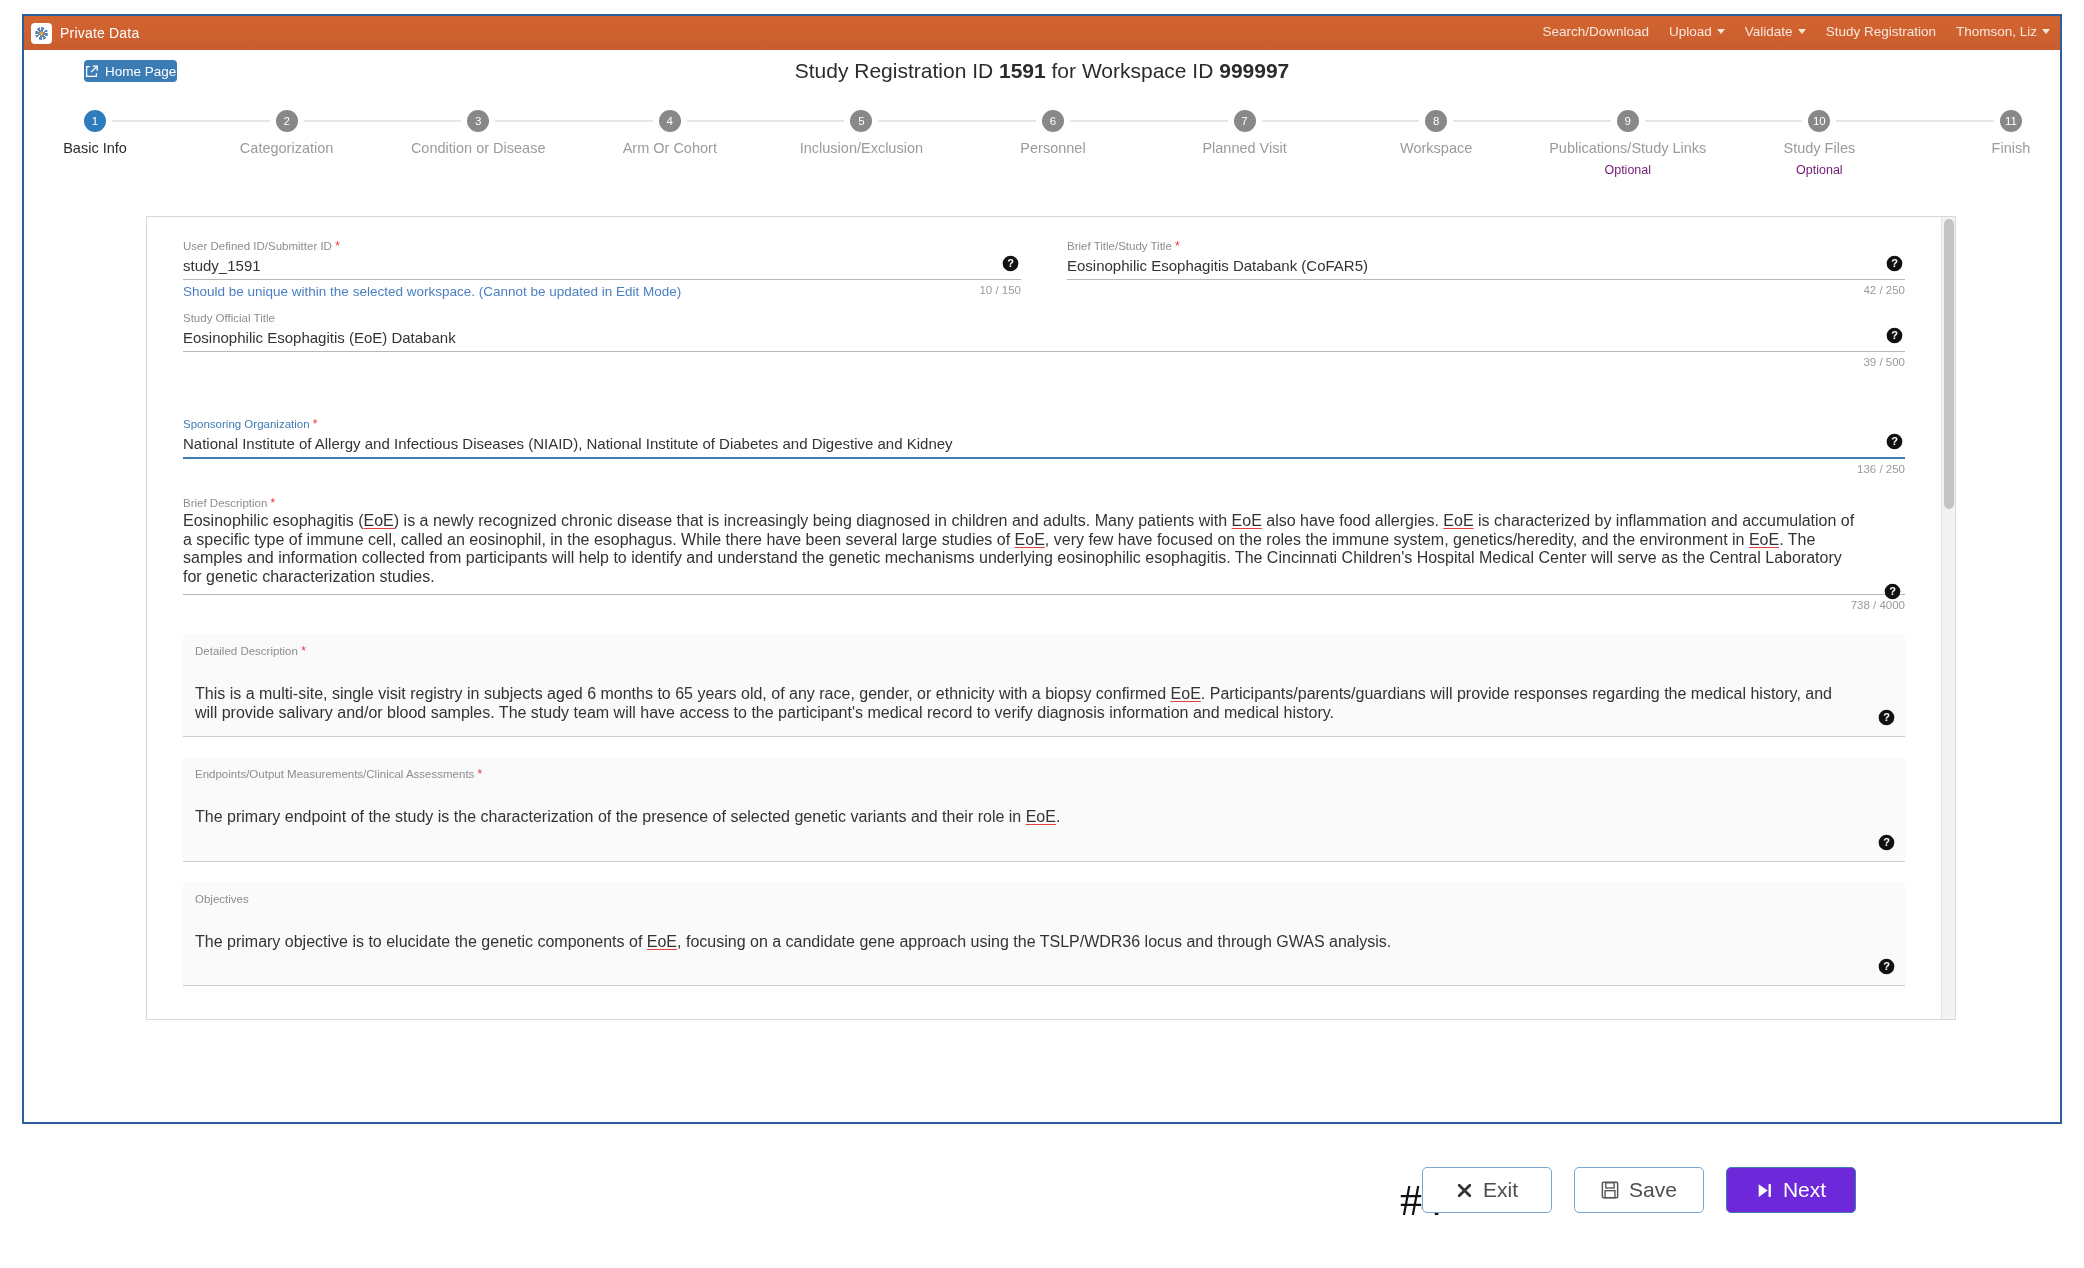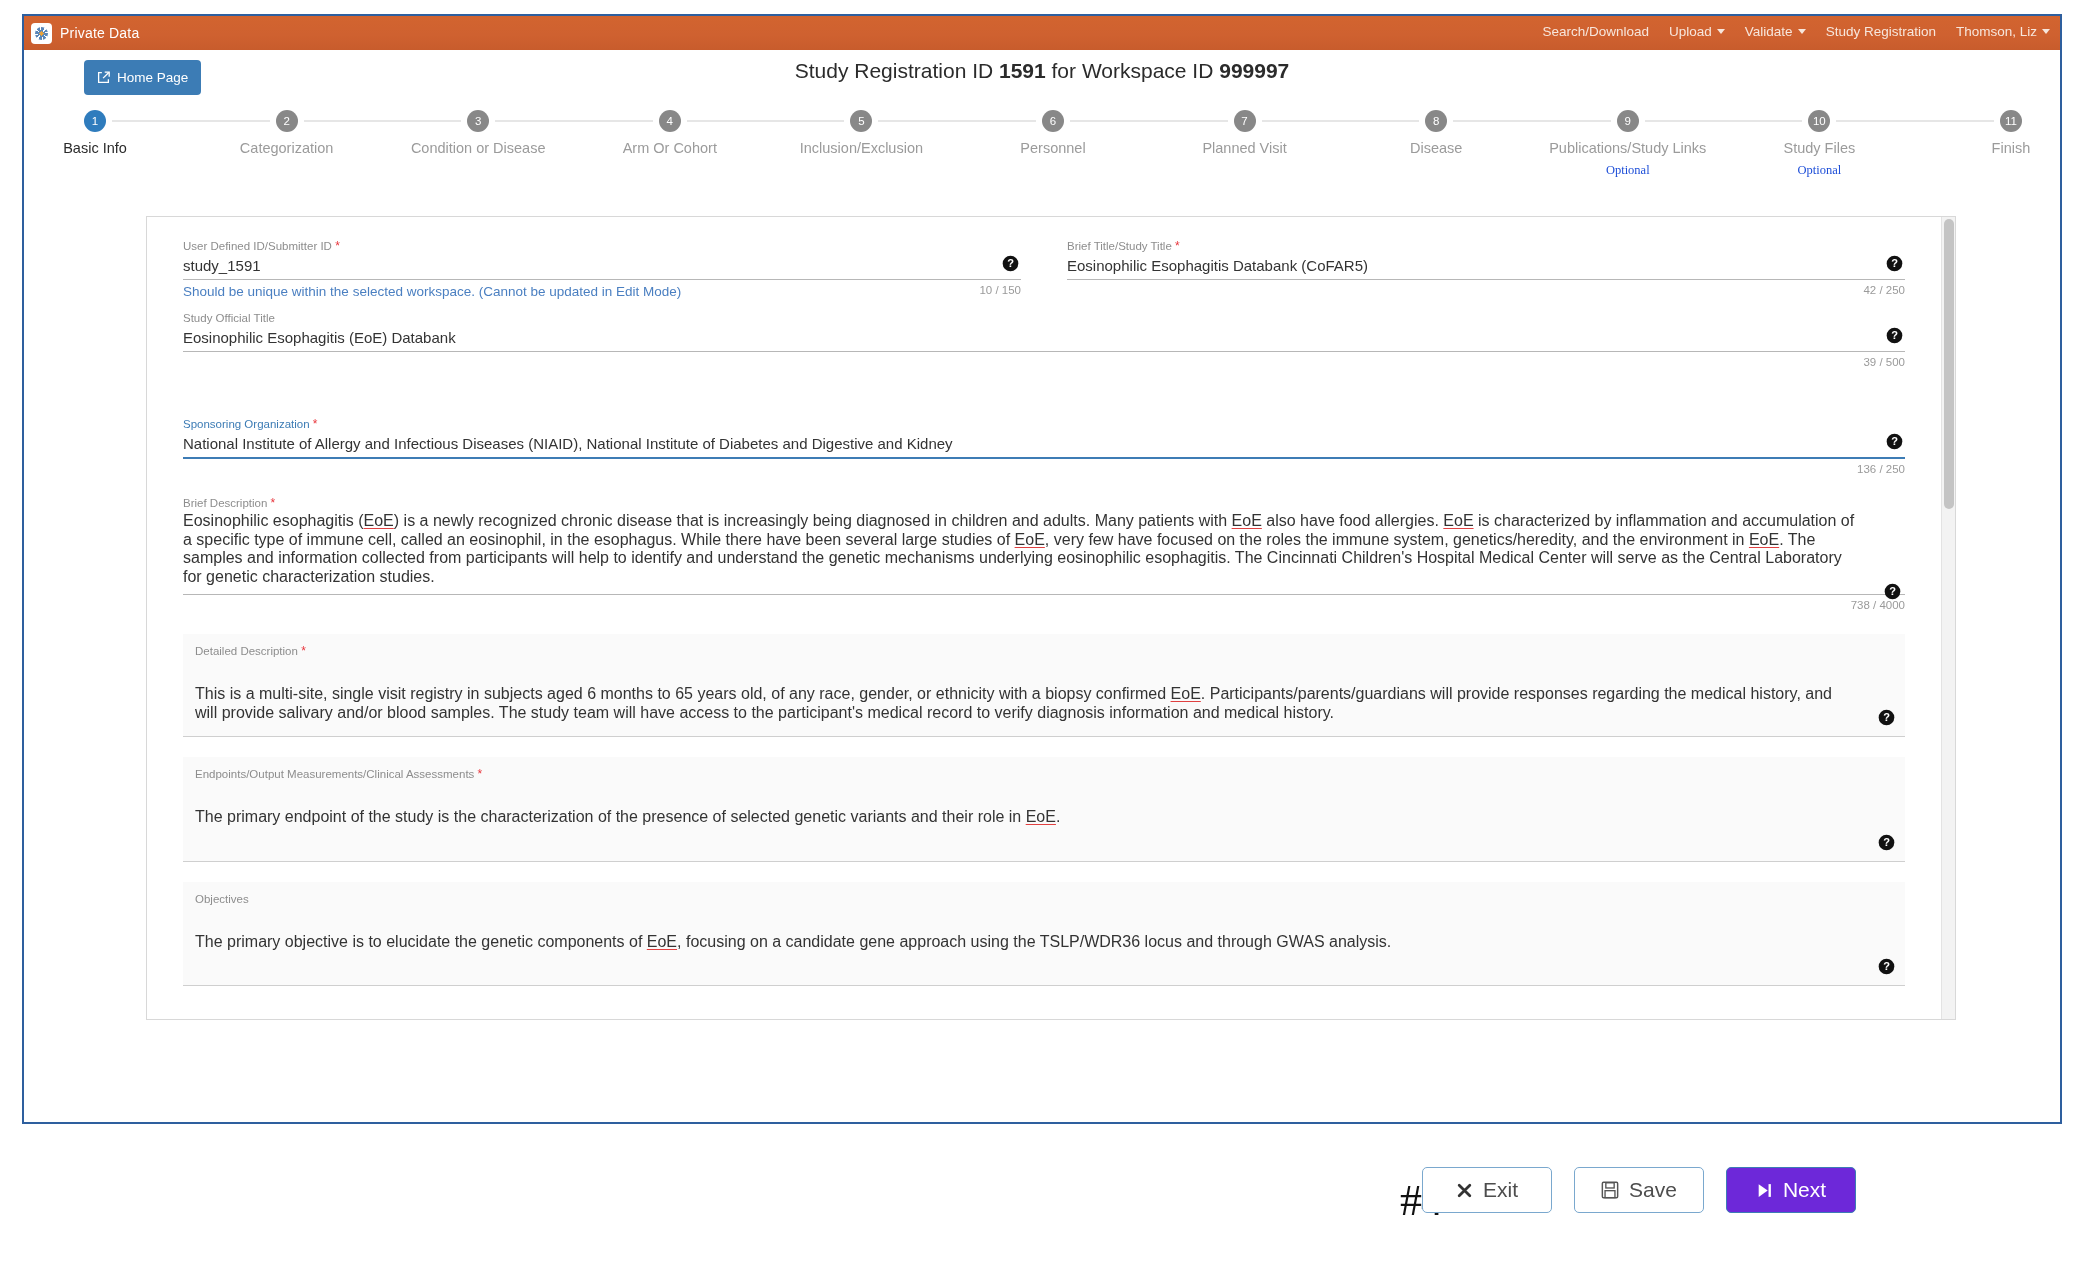--- a/index.html
+++ b/index.html
@@ -77,22 +77,22 @@
   #header-row {
     position: relative;
     height: 46px;
   }
   #home-page-btn {
     position: absolute; left: 60px; top: 10px;
     background: #3c7cb5;
     color: #ffffff;
     border: none;
     border-radius: 4px;
-    height: 35px;
-    padding: 0 13px;
+    height: 22px;
+    padding: 0 1px;
     font-size: 13.5px;
     font-family: "Liberation Sans", sans-serif;
     display: flex; align-items: center; gap: 7px;
     cursor: pointer;
   }
   .ext-icon { display: block; }
   #page-title {
     position: absolute; left: 0; right: 0; top: 9px;
     text-align: center;
     font-size: 21px;
@@ -131,23 +131,22 @@
     position: absolute; top: 30px;
     font-size: 14.5px;
     color: #9b9b9b;
     white-space: nowrap;
     text-align: center;
   }
   .step.active .step-label { color: #2b2b2b; }
   .step-optional {
     position: absolute; top: 53px;
     font-size: 12.5px;
-    color: #1d4ed8;
+    color: #701a75;
     white-space: nowrap;
-    font-family: Liberation Serif, serif;
   }
   .connector {
     flex: 1 1 auto;
     height: 2px;
     background: #e6e6e6;
     margin: 0 6px;
     min-width: 10px;
   }
 
   
@@ -360,21 +359,21 @@
           <div class="step-label">Personnel</div>
         </div>
         <div class="connector"></div>
         <div class="step">
           <div class="step-circle">7</div>
           <div class="step-label">Planned Visit</div>
         </div>
         <div class="connector"></div>
         <div class="step">
           <div class="step-circle">8</div>
-          <div class="step-label">Disease</div>
+          <div class="step-label">Workspace</div>
         </div>
         <div class="connector"></div>
         <div class="step">
           <div class="step-circle">9</div>
           <div class="step-label">Publications/Study Links</div>
           <div class="step-optional">Optional</div>
         </div>
         <div class="connector"></div>
         <div class="step">
           <div class="step-circle">10</div>

